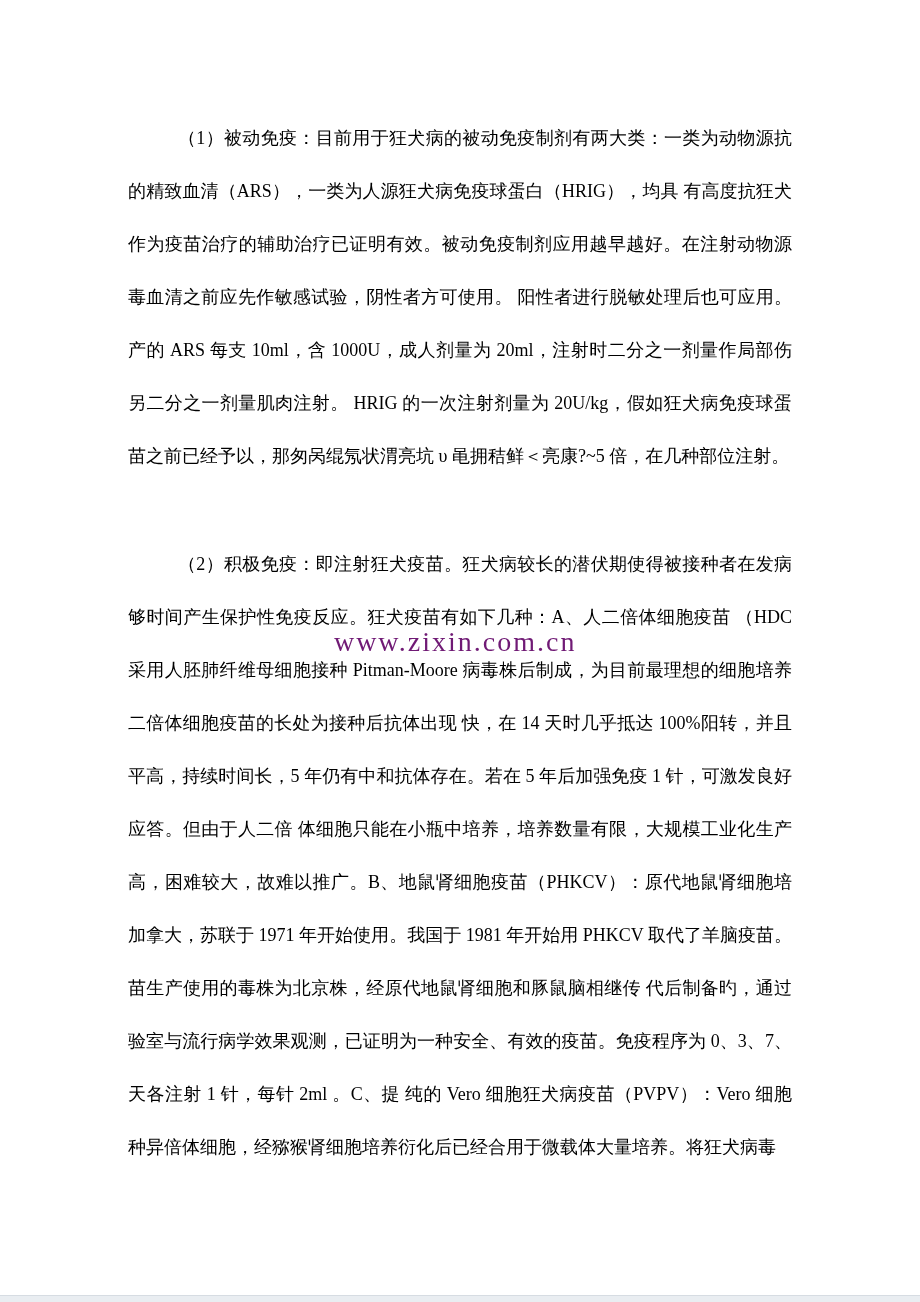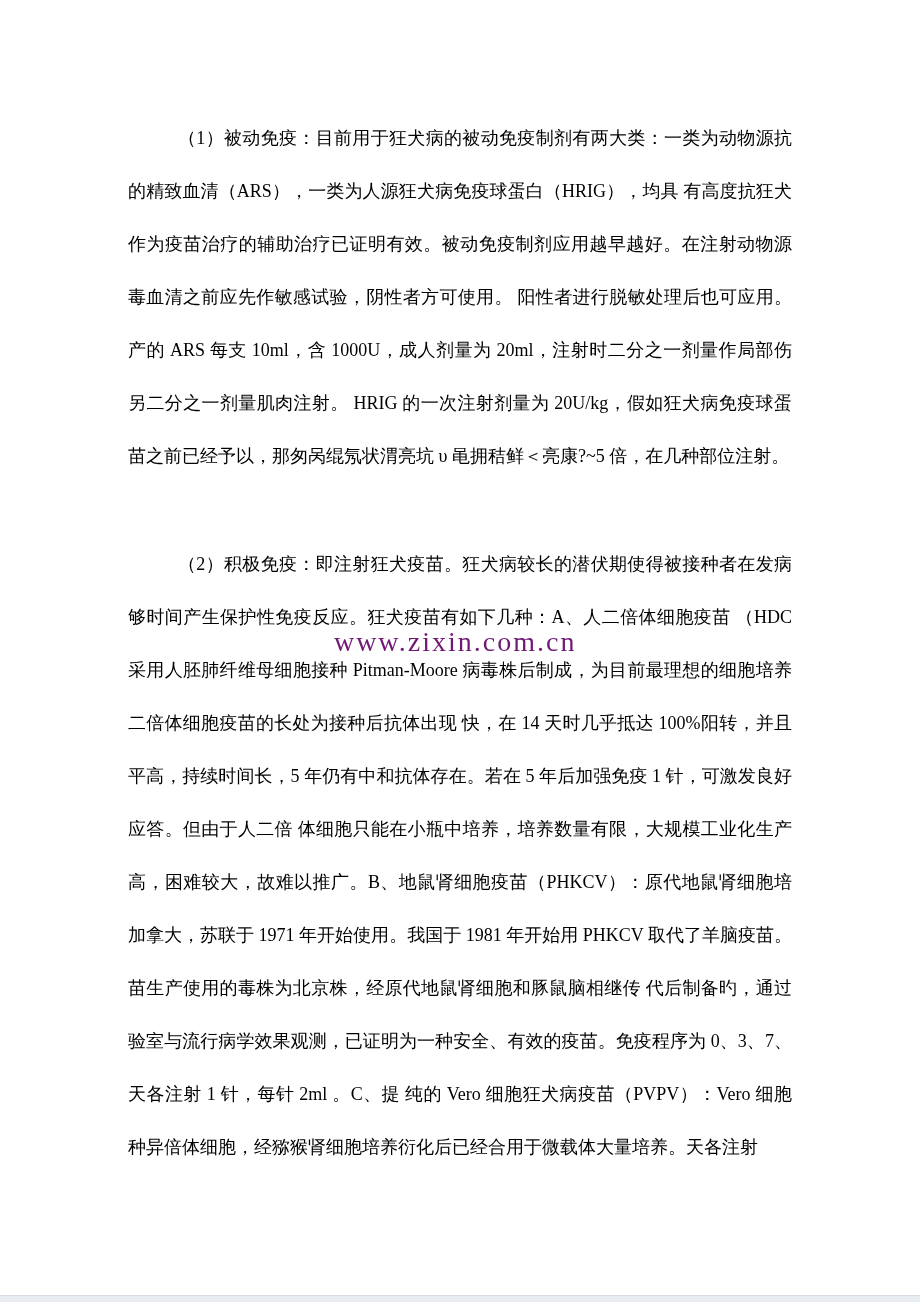--- a/index.html
+++ b/index.html
@@ -85,20 +85,20 @@
       <div class="line">够时间产生保护性免疫反应。狂犬疫苗有如下几种：A、人二倍体细胞疫苗  （HDCV）：系</div>
       <div class="line">采用人胚肺纤维母细胞接种 Pitman-Moore 病毒株后制成，为目前最理想的细胞培养疫苗。</div>
       <div class="line">二倍体细胞疫苗的长处为接种后抗体出现 快，在 14 天时几乎抵达 100%阳转，并且抗体水</div>
       <div class="line">平高，持续时间长，5 年仍有中和抗体存在。若在 5 年后加强免疫 1 针，可激发良好的抗体</div>
       <div class="line">应答。但由于人二倍 体细胞只能在小瓶中培养，培养数量有限，大规模工业化生产成本太</div>
       <div class="line">高，困难较大，故难以推广。B、地鼠肾细胞疫苗（PHKCV）：原代地鼠肾细胞培养疫苗，</div>
       <div class="line">加拿大，苏联于 1971 年开始使用。我国于 1981 年开始用 PHKCV 取代了羊脑疫苗。我国疫</div>
       <div class="line">苗生产使用的毒株为北京株，经原代地鼠肾细胞和豚鼠脑相继传 代后制备旳，通过长期试</div>
       <div class="line">验室与流行病学效果观测，已证明为一种安全、有效的疫苗。免疫程序为 0、3、7、14、30</div>
       <div class="line">天各注射 1 针，每针 2ml    。C、提 纯的 Vero 细胞狂犬病疫苗（PVPV）：Vero 细胞是一</div>
-      <div class="line para-end">种异倍体细胞，经猕猴肾细胞培养衍化后已经合用于微载体大量培养。天各注射</div>
+      <div class="line para-end">种异倍体细胞，经猕猴肾细胞培养衍化后已经合用于微载体大量培养。将狂犬病毒</div>
     </div>
 
   </div>
 
   <div class="page-edge"></div>
 
 </div>
 
 </body></html>

